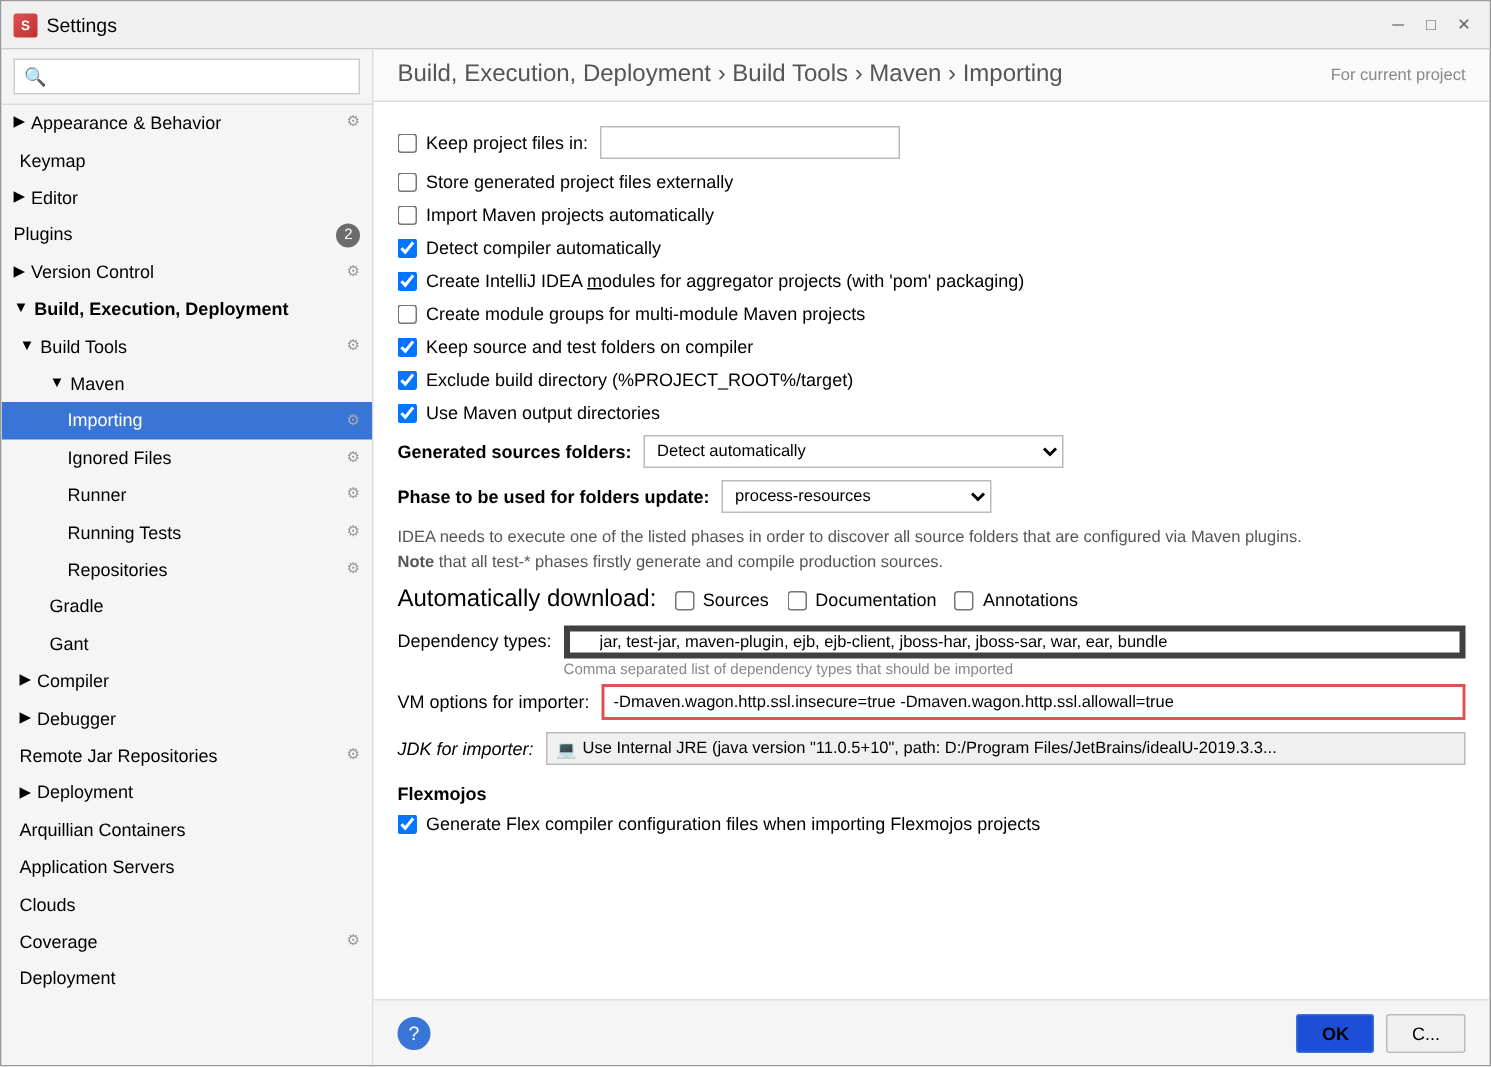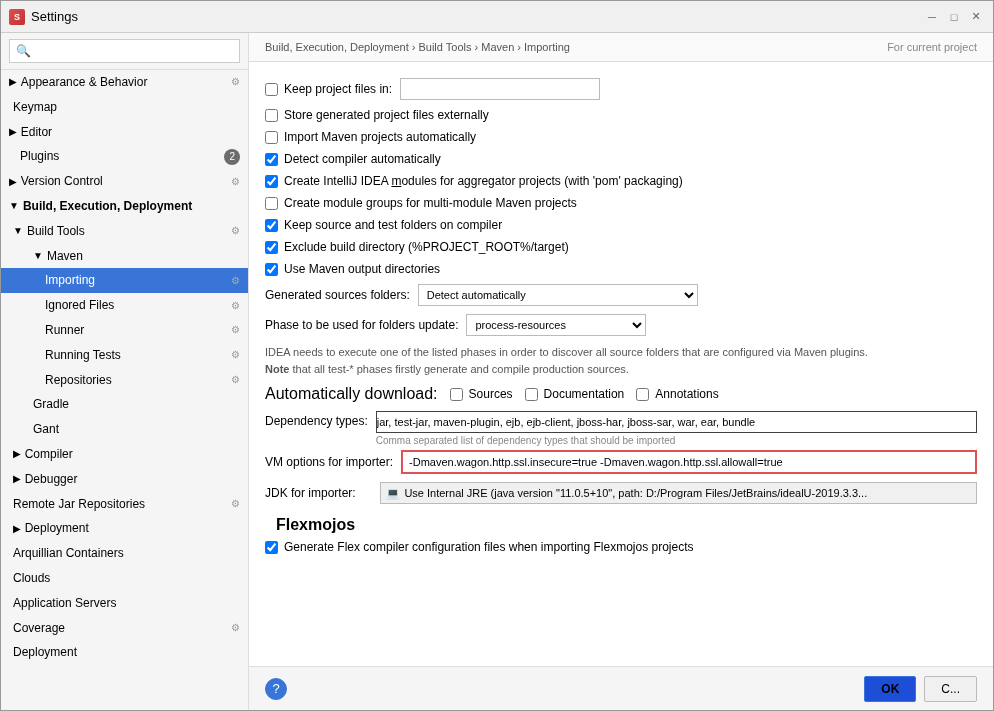--- a/index.html
+++ b/index.html
@@ -27,56 +27,56 @@
     .indent1 { }
     .indent2 { padding-left: 32px; }
     .indent3 { padding-left: 44px; }
 
     .badge { background: #6c6c6c; color: #fff; border-radius: 8px; font-size: 10px; padding: 1px 5px; margin-left: auto; }
     .sidebar-gear { margin-left: auto; font-size: 10px; color: #999; }
 
     
     .main-panel { flex: 1; display: flex; flex-direction: column; overflow: hidden; }
     .breadcrumb-bar { padding: 8px 16px; border-bottom: 1px solid #ddd; display: flex; align-items: center; justify-content: space-between; background: #fafafa; flex-shrink: 0; }
-    .breadcrumb-text { font-size: 11px; color: #555; }
+    .breadcrumb-text { font-size: 16px; color: #555; }
     .for-current-project { font-size: 11px; color: #888; }
 
     .settings-content { flex: 1; overflow-y: auto; padding: 16px; }
 
     .setting-row { display: flex; align-items: center; margin-bottom: 8px; }
     .checkbox-label { display: flex; align-items: center; gap: 6px; font-size: 12px; cursor: pointer; }
     .checkbox-label input[type=checkbox] { margin: 0; }
 
     .setting-row-inline { display: flex; align-items: center; margin-bottom: 8px; gap: 8px; }
-    .setting-label { font-size: 12px; white-space: nowrap; }
+    .setting-label { font-size: 12px; white-space: nowrap; font-weight: bold; }
 
     .text-input { height: 22px; border: 1px solid #bbb; padding: 2px 6px; font-size: 11px; background: #fff; }
 
     .select-box { height: 22px; border: 1px solid #bbb; padding: 2px 4px; font-size: 11px; background: #fff; cursor: pointer; }
 
     .note-text { font-size: 11px; color: #555; line-height: 1.5; margin: 4px 0 8px 0; padding-left: 0; }
     .note-text .bold { font-weight: bold; }
 
-    .section-title { font-size: 16px; font-weight: bold; margin-bottom: 6px; margin-top: 8px; margin-left: 11px; }
+    .section-title { font-size: 12px; font-weight: bold; margin-bottom: 6px; margin-top: 8px; }
 
     .auto-download-row { display: flex; align-items: center; gap: 12px; margin-bottom: 8px; }
     .auto-download-label { font-size: 16px; }
 
     .dependency-row { display: flex; align-items: flex-start; margin-bottom: 4px; }
     .dep-label { font-size: 12px; white-space: nowrap; margin-right: 8px; padding-top: 3px; }
     .dep-value { flex: 1; }
-    .dep-input { width: 100%; height: 22px; border: 1px solid #404040; padding: 2px 0; font-size: 11px; }
+    .dep-input { width: 100%; height: 22px; border: 4px solid #404040; padding: 2px 20px; font-size: 11px; }
     .dep-hint { font-size: 10px; color: #888; margin-top: 2px; }
 
     .vm-options-row { display: flex; align-items: center; margin-bottom: 8px; }
     .vm-label { font-size: 12px; white-space: nowrap; margin-right: 8px; }
     .vm-input { flex: 1; height: 24px; border: 2px solid #e05252; padding: 2px 6px; font-size: 11px; background: #fff; outline: none; }
 
     .jdk-row { display: flex; align-items: center; margin-bottom: 8px; }
-    .jdk-label { font-size: 12px; white-space: nowrap; margin-right: 24px; }
+    .jdk-label { font-size: 12px; white-space: nowrap; margin-right: 8px; font-style: italic; }
     .jdk-value { flex: 1; height: 22px; border: 1px solid #bbb; padding: 2px 6px; font-size: 11px; background: #f0f0f0; display: flex; align-items: center; overflow: hidden; }
     .jdk-icon { margin-right: 4px; font-size: 11px; }
 
     .flexmojos-section { margin-top: 12px; }
 
     
     .bottom-bar { height: 44px; border-top: 1px solid #ddd; display: flex; align-items: center; justify-content: flex-end; padding: 0 16px; gap: 8px; background: #f5f5f5; flex-shrink: 0; }
     .btn { height: 26px; padding: 0 16px; font-size: 12px; border: 1px solid #bbb; background: #f0f0f0; cursor: pointer; border-radius: 2px; }
     .btn-primary { background: #1d4ed8; border-color: #3875d7; color: #000; font-weight: bold; }
 
@@ -112,21 +112,21 @@
         <span>Appearance &amp; Behavior</span>
         <span class="sidebar-gear">⚙</span>
       </div>
       <div class="sidebar-item indent1">
         <span>Keymap</span>
       </div>
       <div class="sidebar-item category" style="padding-left:8px;">
         <span class="arrow">▶</span>
         <span>Editor</span>
       </div>
-      <div class="sidebar-item category" style="padding-left:19px;">
+      <div class="sidebar-item category" style="padding-left:8px;">
         <span>Plugins</span>
         <span class="badge">2</span>
       </div>
       <div class="sidebar-item category" style="padding-left:8px;">
         <span class="arrow">▶</span>
         <span>Version Control</span>
         <span class="sidebar-gear">⚙</span>
       </div>
       <div class="sidebar-item category" style="padding-left:8px; font-weight:bold;">
         <span class="arrow">▼</span>
@@ -180,24 +180,24 @@
         <span class="sidebar-gear">⚙</span>
       </div>
       <div class="sidebar-item indent1">
         <span class="arrow">▶</span>
         <span>Deployment</span>
       </div>
       <div class="sidebar-item indent1">
         <span>Arquillian Containers</span>
       </div>
       <div class="sidebar-item indent1">
+        <span>Application Servers</span>
+      </div>
+      <div class="sidebar-item indent1">
         <span>Clouds</span>
-      </div>
-      <div class="sidebar-item indent1">
-        <span>Application Servers</span>
       </div>
       <div class="sidebar-item indent1">
         <span>Coverage</span>
         <span class="sidebar-gear">⚙</span>
       </div>
       <div class="sidebar-item indent1">
         <span>Deployment</span>
       </div>
     </div>
 

